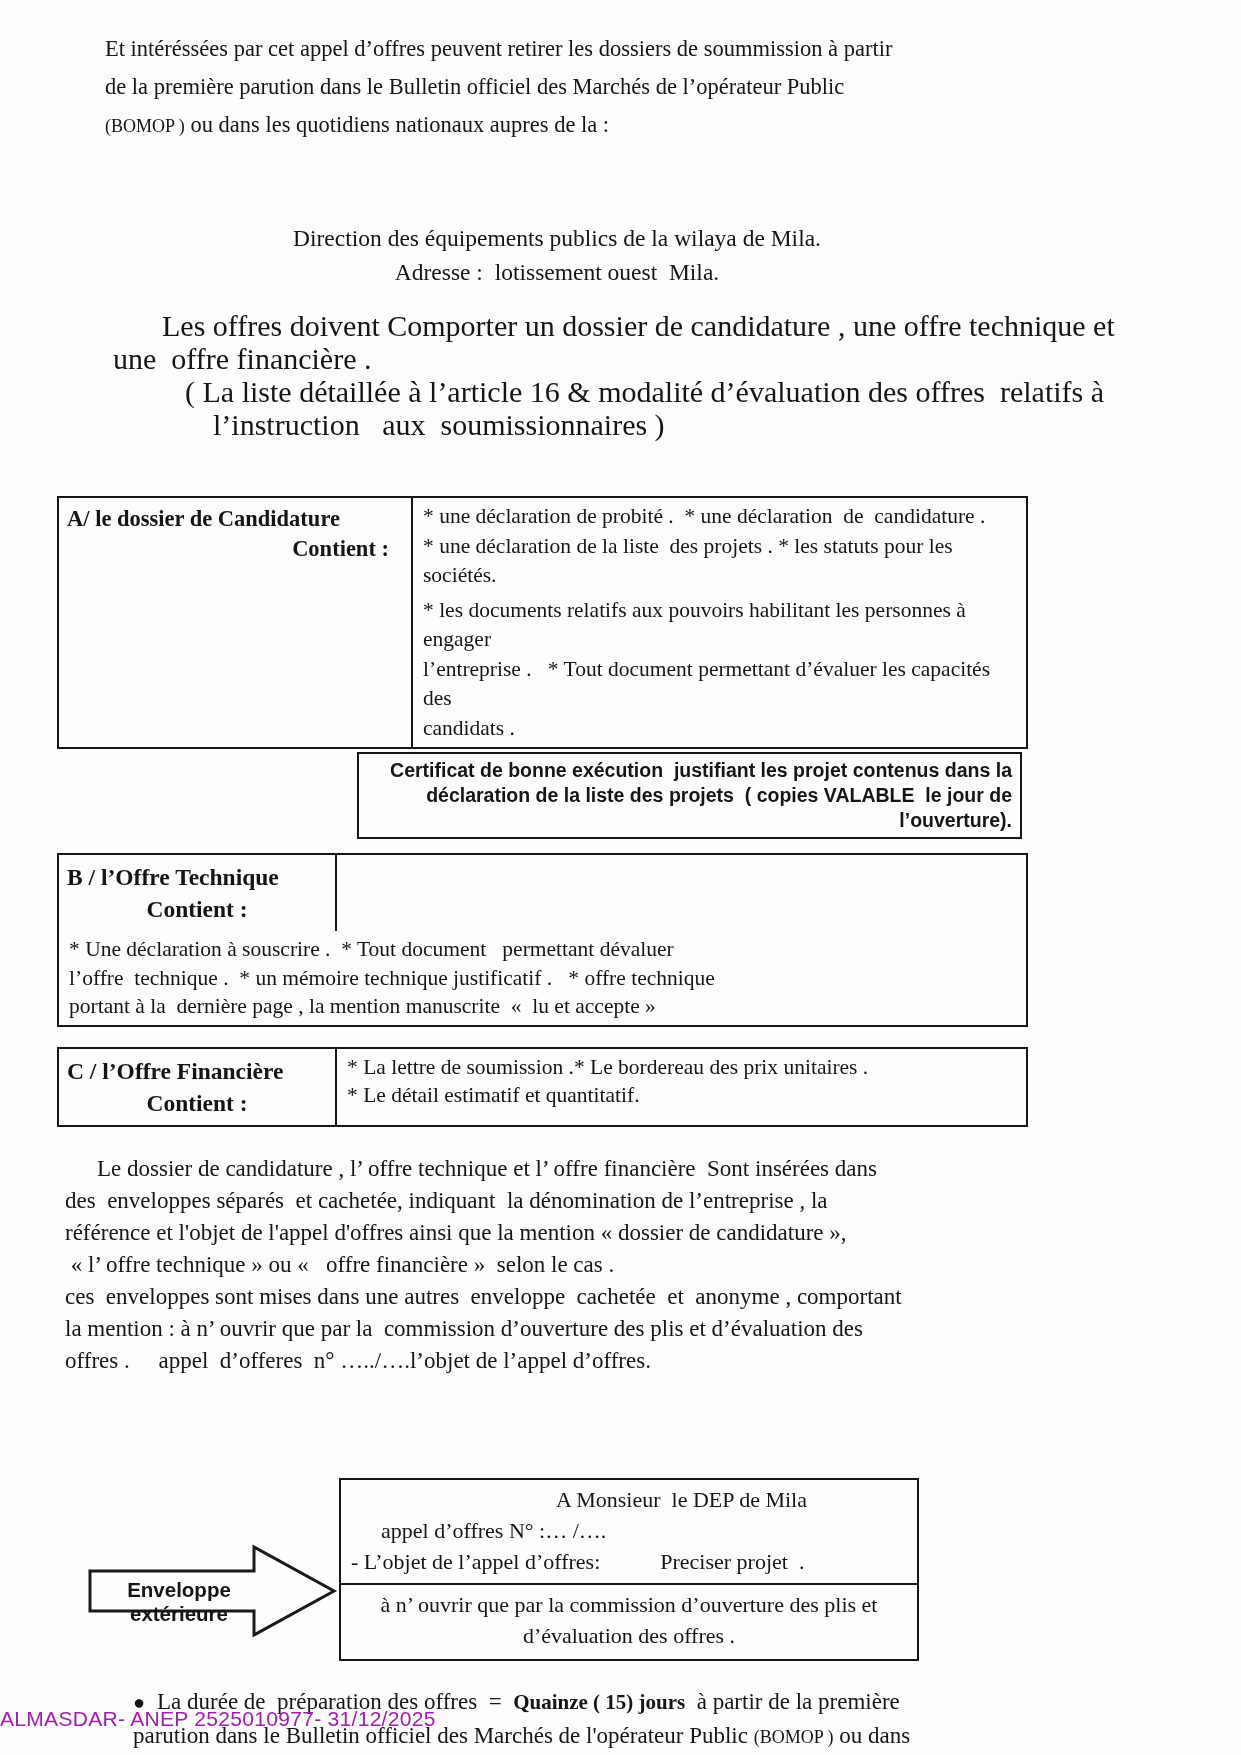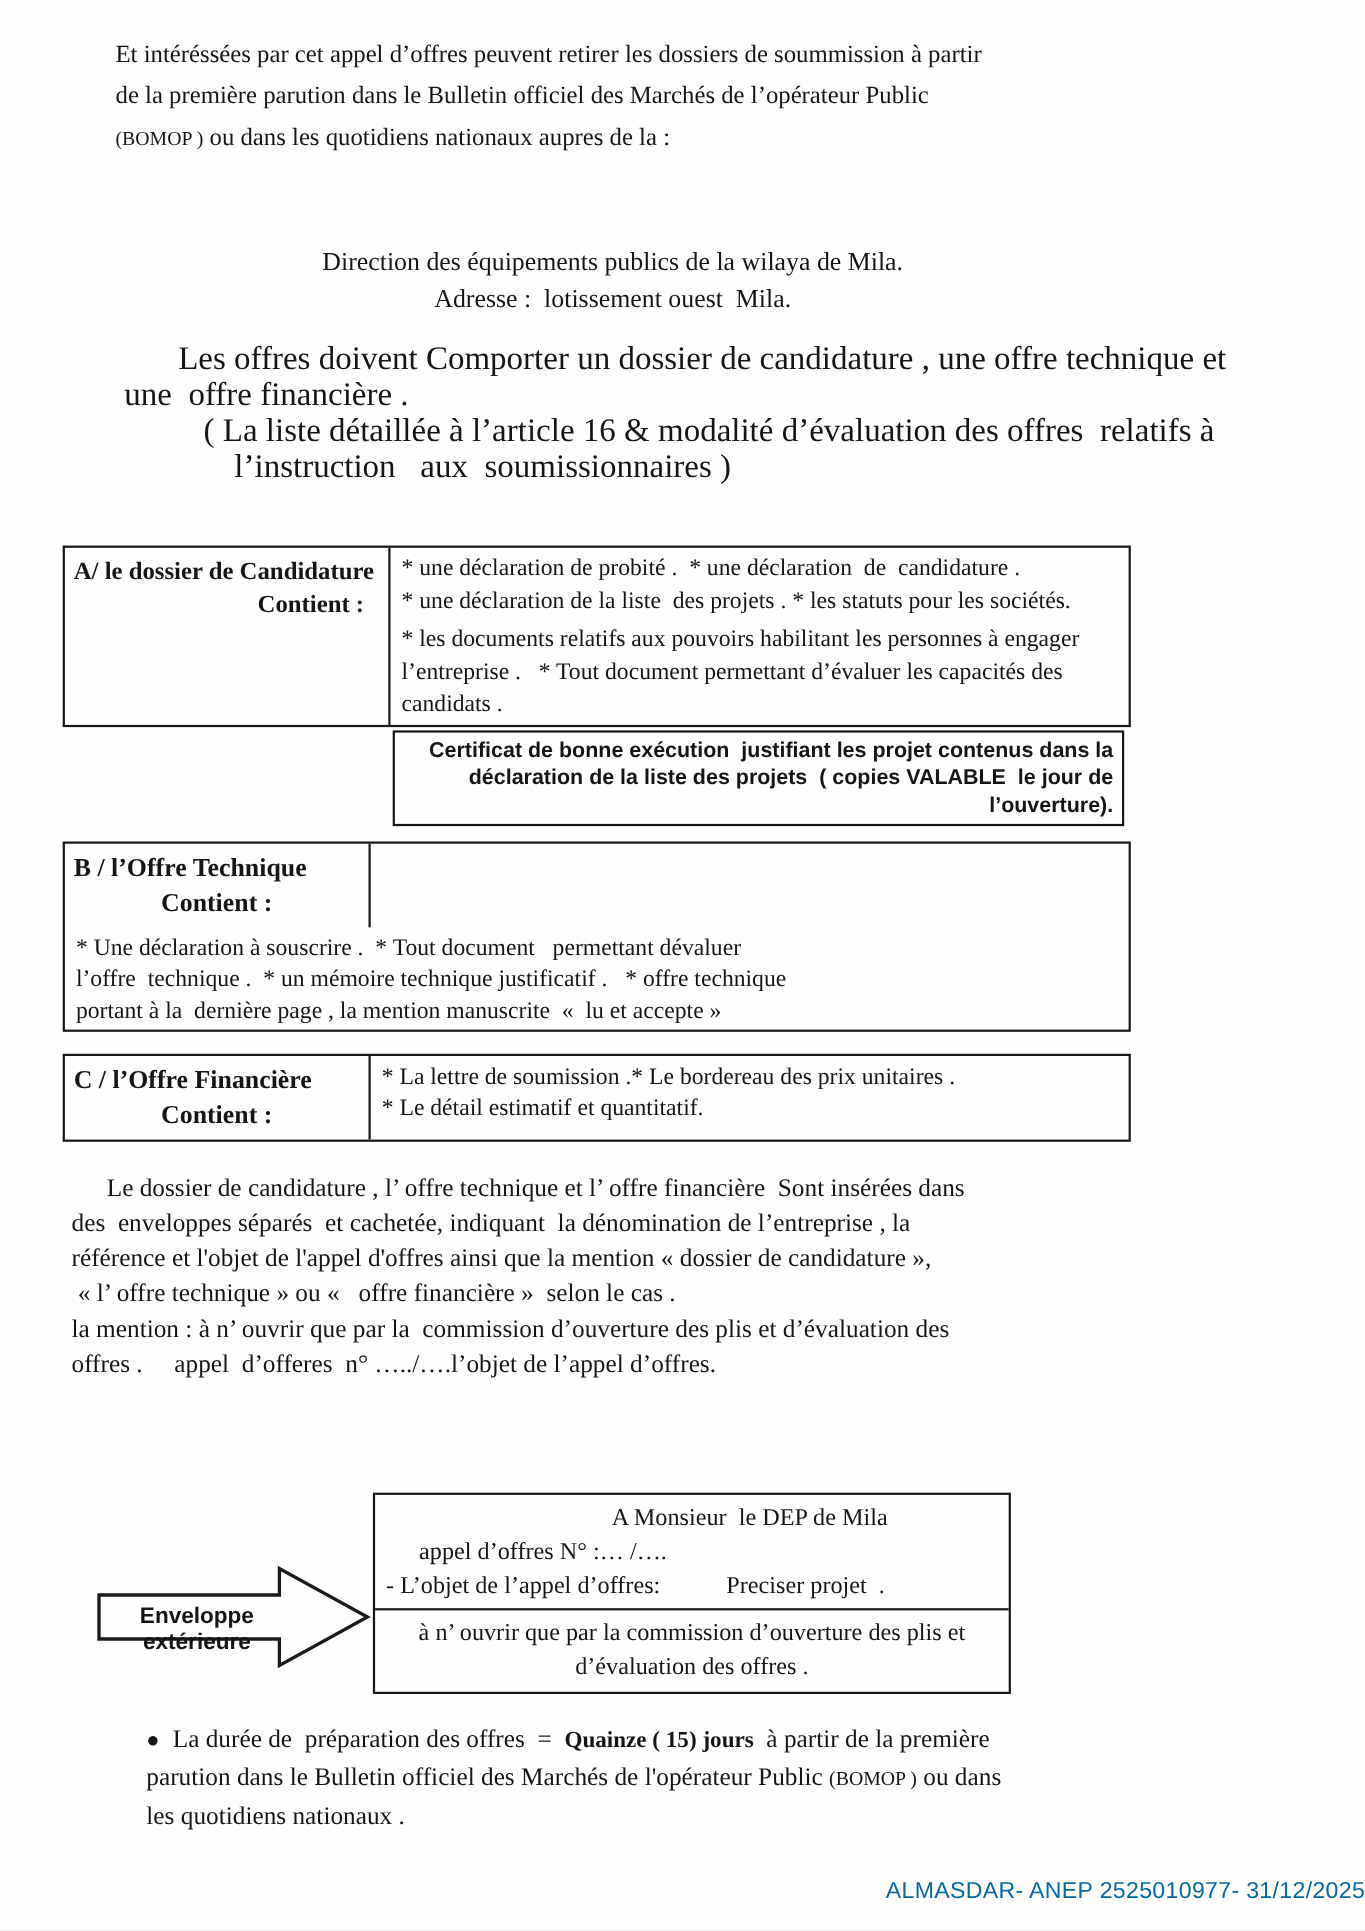--- a/index.html
+++ b/index.html
@@ -18,21 +18,21 @@
   .issuer{margin-top:76px;width:1000px;text-align:center;font-size:23.5px;line-height:34px;}
 
   
   .offers-note{margin-top:20px;font-size:30px;line-height:33px;}
   .off-l1{margin-left:105px;} .off-l2{margin-left:56px;}
   .off-l3{margin-left:128px;} .off-l4{margin-left:156px;}
 
   
   .tbl{display:flex;border:2.5px solid #161616;width:971px;box-sizing:border-box;background:#fdfdfc;}
   .tbl-a{margin-top:55px;}
-  .cell-l{width:296px;flex:none;border-right:2px solid #161616;padding:6px 8px;box-sizing:border-box;}
+  .cell-l{width:354px;flex:none;border-right:2px solid #161616;padding:6px 8px;box-sizing:border-box;}
   .cell-l .ttl{font-weight:bold;font-size:22.5px;line-height:30px;white-space:pre-wrap;}
   .cell-l .sub{font-weight:bold;font-size:22.5px;line-height:30px;text-align:right;padding-right:14px;white-space:pre-wrap;}
   .cell-r{flex:1;padding:4px 10px;font-size:21.5px;line-height:29.5px;box-sizing:border-box;}
   .gap-top{margin-top:5px;}
 
   .copies-box{
     width:665px;margin-left:300px;margin-top:3px;border:2.5px solid #161616;box-sizing:border-box;
     font-family:"Liberation Sans",sans-serif;font-weight:bold;font-size:19.5px;line-height:25px;
     padding:4px 8px;
   }
@@ -72,22 +72,22 @@
   .dep-l1{margin-left:8px;}
   .dep-l2{margin-left:463px;}
 
   
   .duration{margin-top:24px;margin-left:76px;font-size:23px;line-height:34px;}
   .bullet{display:inline-block;width:24px;font-size:20px;}
   .dur-bold{font-weight:bold;font-size:21px;}
 
   
   .footer{
-    position:absolute;left:0;bottom:20px;width:100%;text-align:right;
-    font-family:"Liberation Sans",sans-serif;font-size:21px;color:#0369a1;letter-spacing:0.3px;
+    position:absolute;left:0;bottom:20px;width:100%;text-align:left;
+    font-family:"Liberation Sans",sans-serif;font-size:21px;color:#a21caf;letter-spacing:0.3px;
   }
 </style>
 </head>
 <body>
 
 <div class="page">
 
   <div class="intro">
     <div class="line">Et intéréssées par cet appel d’offres peuvent retirer les dossiers de soummission à partir</div>
     <div class="line">de la première parution dans le Bulletin officiel des Marchés de l’opérateur Public</div>
@@ -146,20 +146,21 @@
       <div class="line">* La lettre de soumission .* Le bordereau des prix unitaires .</div>
       <div class="line">* Le détail estimatif et quantitatif.</div>
     </div>
   </div>
 
   <div class="env-par">
     <div class="line l1">Le dossier de candidature , l’ offre technique et l’ offre financière  Sont insérées dans</div>
     <div class="line">des  enveloppes séparés  et cachetée, indiquant  la dénomination de l’entreprise , la</div>
     <div class="line">référence et l'objet de l'appel d'offres ainsi que la mention « dossier de candidature »,</div>
     <div class="line"> « l’ offre technique » ou «   offre financière »  selon le cas .</div>
+    <div class="line">ces  enveloppes sont mises dans une autres  enveloppe  cachetée  et  anonyme , comportant</div>
     <div class="line">la mention : à n’ ouvrir que par la  commission d’ouverture des plis et d’évaluation des</div>
     <div class="line">offres .     appel  d’offeres  n° …../….l’objet de l’appel d’offres.</div>
   </div>
 
   <div class="diagram">
     <div class="arrow-wrap">
       <svg width="252" height="102" viewBox="0 0 252 102">
         <polygon points="3,31 167,31 167,7 247,51 167,95 167,71 3,71" fill="#fdfdfc" stroke="#1a1a1a" stroke-width="3"></polygon>
       </svg>
       <div class="arrow-label">Enveloppe extérieure</div>

